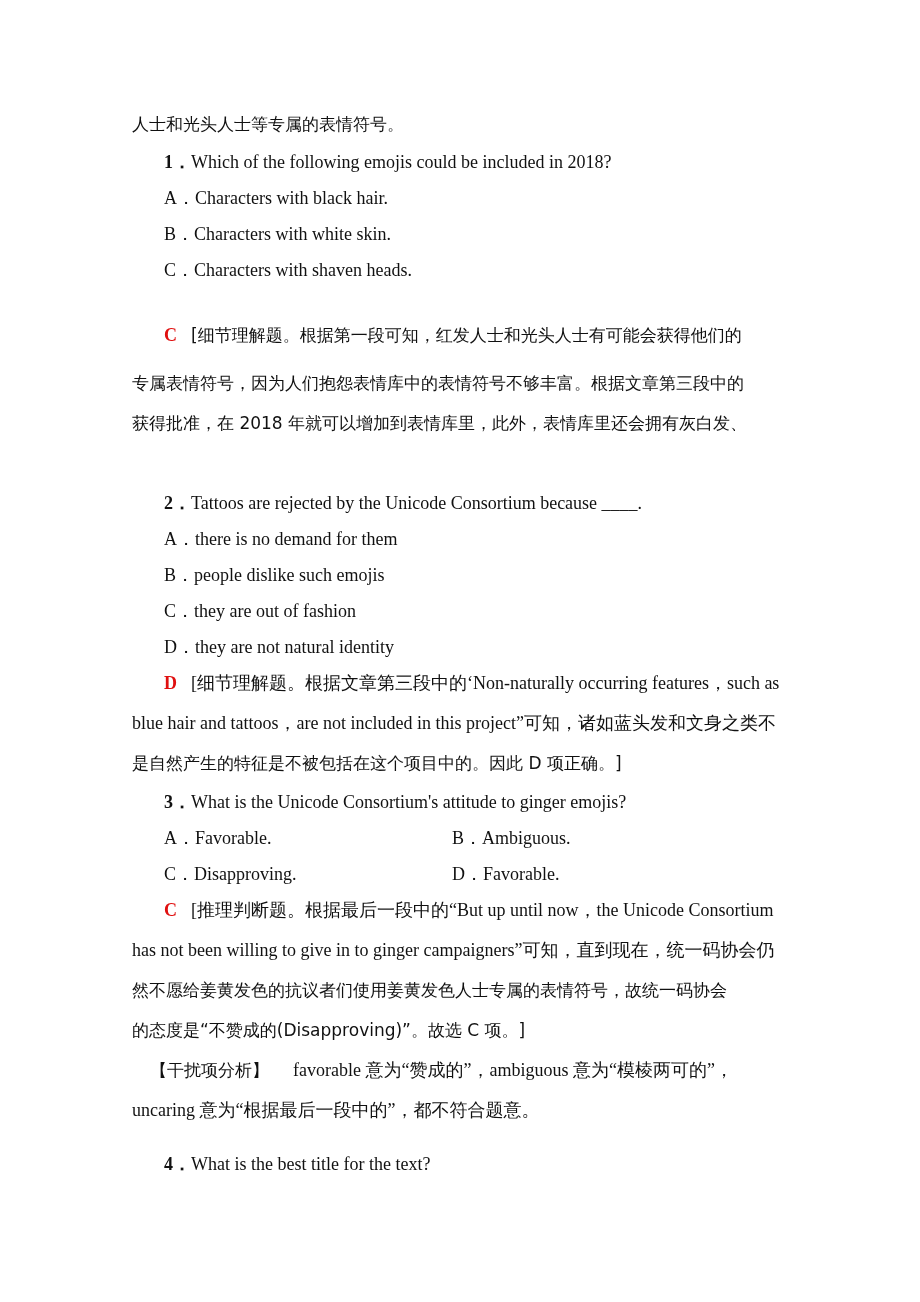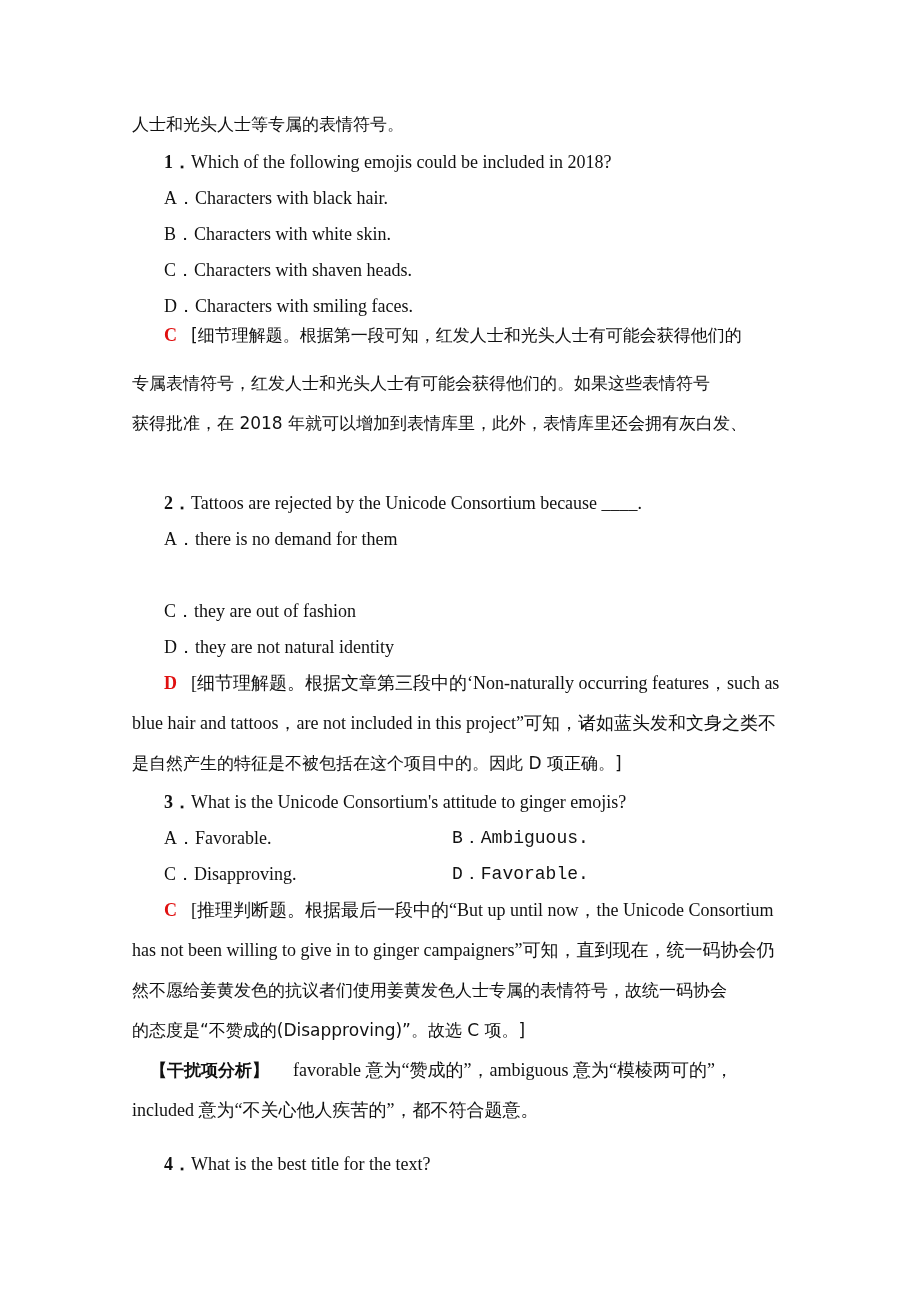--- a/index.html
+++ b/index.html
@@ -4,47 +4,47 @@
 <style>
   html, body { margin: 0; padding: 0; background: #ffffff; }
   body { width: 920px; height: 1302px; position: relative; overflow: hidden;
          font-family: "Liberation Serif", "DejaVu Serif", serif; color: #111; }
   .page { position: absolute; left: 0; top: 0; width: 920px; height: 1302px; }
   .line { position: absolute; left: 132px; font-size: 18px; line-height: 24px; white-space: nowrap; }
   .ind { left: 164px; }
   .cjk { font-family: "DejaVu Sans", sans-serif; font-size: 17px; }
   .qnum { font-weight: bold; }
   .ans { color: #e01010; font-weight: bold; margin-right: 14px; }
-  .colB { position: absolute; left: 452px; font-family: Liberation Mono, monospace; }
+  .colB { position: absolute; left: 452px; }
 </style>
 </head>
 <body>
 
 <div class="page">
 
   <div class="line cjk" style="top:112px">人士和光头人士等专属的表情符号。</div>
 
   <div class="line ind" style="top:150px">
     <span class="qnum">1．</span><span>Which of the following emojis could be included in 2018?</span>
   </div>
   <div class="line ind" style="top:186px"><span>A．</span><span>Characters with black hair.</span></div>
   <div class="line ind" style="top:222px"><span>B．</span><span>Characters with white skin.</span></div>
   <div class="line ind" style="top:258px"><span>C．</span><span>Characters with shaven heads.</span></div>
-  <div class="line ind" style="top:294px"><span>D．</span><span>Characters with smiling faces.</span></div>
 
   <div class="line ind cjk" style="top:323px">
     <span class="ans" style="font-family:'Liberation Serif',serif;font-size:18px">C</span><span>[细节理解题。根据第一段可知，红发人士和光头人士有可能会获得他们的</span>
   </div>
-  <div class="line cjk" style="top:371px">专属表情符号，红发人士和光头人士有可能会获得他们的。如果这些表情符号</div>
+  <div class="line cjk" style="top:371px">专属表情符号，因为人们抱怨表情库中的表情符号不够丰富。根据文章第三段中的</div>
   <div class="line cjk" style="top:411px">获得批准，在 2018 年就可以增加到表情库里，此外，表情库里还会拥有灰白发、</div>
 
   <div class="line ind" style="top:491px">
     <span class="qnum">2．</span><span>Tattoos are rejected by the Unicode Consortium because ____.</span>
   </div>
   <div class="line ind" style="top:527px"><span>A．</span><span>there is no demand for them</span></div>
+  <div class="line ind" style="top:563px"><span>B．</span><span>people dislike such emojis</span></div>
   <div class="line ind" style="top:599px"><span>C．</span><span>they are out of fashion</span></div>
   <div class="line ind" style="top:635px"><span>D．</span><span>they are not natural identity</span></div>
 
   <div class="line ind" style="top:671px">
     <span class="ans">D</span><span>[细节理解题。根据文章第三段中的‘Non-naturally occurring features，such as</span>
   </div>
   <div class="line" style="top:711px">blue hair and tattoos，are not included in this project”可知，诸如蓝头发和文身之类不</div>
   <div class="line cjk" style="top:751px">是自然产生的特征是不被包括在这个项目中的。因此 D 项正确。]</div>
 
   <div class="line ind" style="top:790px">
@@ -60,21 +60,21 @@
   </div>
 
   <div class="line ind" style="top:898px">
     <span class="ans">C</span><span>[推理判断题。根据最后一段中的“But up until now，the Unicode Consortium</span>
   </div>
   <div class="line" style="top:938px">has not been willing to give in to ginger campaigners”可知，直到现在，统一码协会仍</div>
   <div class="line cjk" style="top:978px">然不愿给姜黄发色的抗议者们使用姜黄发色人士专属的表情符号，故统一码协会</div>
   <div class="line cjk" style="top:1018px">的态度是“不赞成的(Disapproving)”。故选 C 项。]</div>
 
   <div class="line" style="top:1058px; left:150px">
-    <span class="cjk" style="font-weight:bold">【干扰项分析】</span><span style="display:inline-block;width:24px"></span><span>favorable 意为“赞成的”，ambiguous 意为“模棱两可的”，</span>
+    <span class="cjk" style="font-weight:normal">【干扰项分析】</span><span style="display:inline-block;width:24px"></span><span>favorable 意为“赞成的”，ambiguous 意为“模棱两可的”，</span>
   </div>
-  <div class="line" style="top:1098px">included 意为“不关心他人疾苦的”，都不符合题意。</div>
+  <div class="line" style="top:1098px">uncaring 意为“根据最后一段中的”，都不符合题意。</div>
 
   <div class="line ind" style="top:1152px">
     <span class="qnum">4．</span><span>What is the best title for the text?</span>
   </div>
 
 </div>
 
 </body></html>

